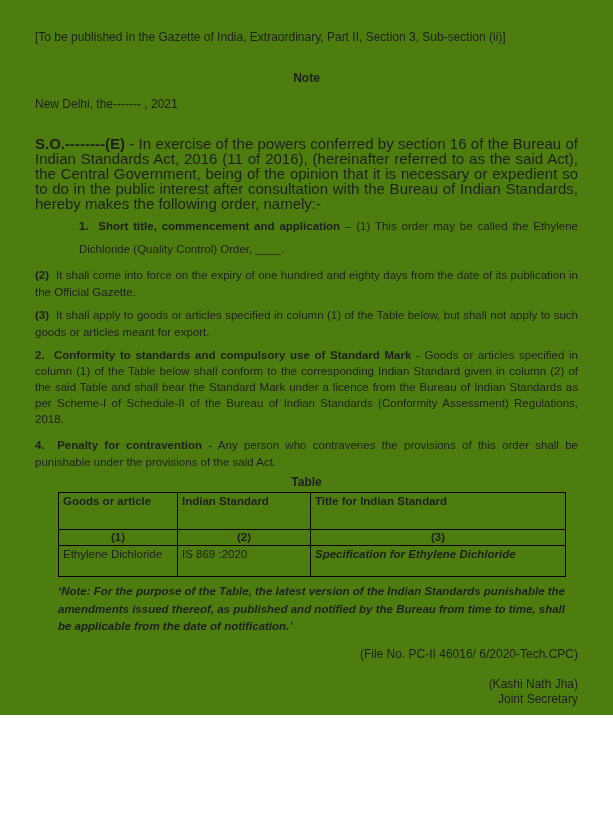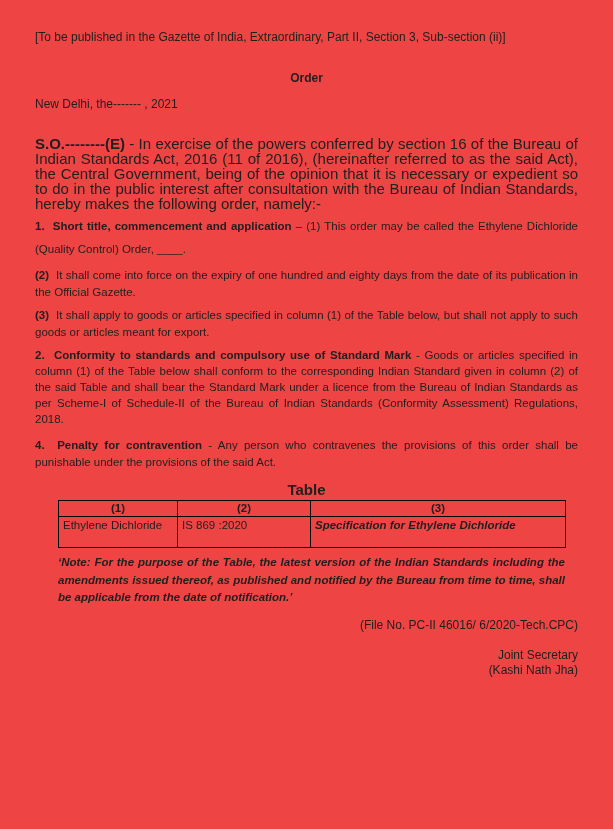--- a/index.html
+++ b/index.html
@@ -1,20 +1,20 @@
 <!DOCTYPE html>
 <html><head>
 <meta charset="utf-8">
 <style>
   html, body { margin: 0; padding: 0; background: #ffffff; }
   .page {
     position: relative;
     width: 613px;
-    height: 829px;
-    background: #ef4444;
+    height: 715px;
+    background: #4d7c0f;
     color: #1f1f1f;
     font-family: "Liberation Sans", sans-serif;
     box-sizing: border-box;
     padding: 30px 35px 0 35px;
     overflow: hidden;
   }
   p { margin: 0; }
   .lead { font-weight: bold; }
 
   .publish-note {
@@ -43,31 +43,31 @@
   .so-para {
     text-align: justify;
     font-size: 15px;
     line-height: 15px;
     margin-top: 25px;
   }
   .clause {
     text-align: justify;
     font-size: 11.5px;
   }
-  .clause-1 { line-height: 23px; margin-top: 4px; }
+  .clause-1 { line-height: 23px; margin-top: 4px; margin-left: 44px; }
   .clause-sub { line-height: 17px; margin-top: 6px; }
   .clause-conformity { line-height: 16px; margin-top: 6px; }
   .clause-cert { line-height: 17px; margin-top: 11px; }
   .clause-penalty { line-height: 17px; margin-top: 10px; }
 
   .table-caption {
     text-align: center;
     font-weight: bold;
-    font-size: 15px;
-    margin-top: 12px;
+    font-size: 12px;
+    margin-top: 4px;
     line-height: 14px;
   }
   table.std-table {
     border-collapse: collapse;
     table-layout: fixed;
     width: 507px;
     margin: 3px 0 0 23px;
   }
   table.std-table th, table.std-table td {
     border: 1.5px solid #000000;
@@ -111,21 +111,21 @@
   }
 </style>
 </head>
 <body>
 
 <div class="page">
 
   <p class="publish-note">[To be published in the Gazette of India, Extraordinary, Part II, Section 3, Sub-section (ii)]</p>
 
 
-  <p class="order-title">Order</p>
+  <p class="order-title">Note</p>
 
   <p class="dateline">New Delhi, the------- , 2021</p>
 
   <p class="so-para"><span class="lead">S.O.--------(E)</span><span> - In exercise of the powers conferred by section 16 of the Bureau of Indian Standards Act, 2016 (11 of 2016), (hereinafter referred to as the said Act), the Central Government, being of the opinion that it is necessary or expedient so to do in the public interest after consultation with the Bureau of Indian Standards, hereby makes the following order, namely:-</span></p>
 
   <p class="clause clause-1"><span class="lead">1.&nbsp; Short title, commencement and application</span><span> – (1) This order may be called the Ethylene Dichloride (Quality Control) Order, ____.</span></p>
 
   <p class="clause clause-sub"><span class="lead">(2)</span><span>&nbsp; It shall come into force on the expiry of one hundred and eighty days from the date of its publication in the Official Gazette.</span></p>
 
   <p class="clause clause-sub"><span class="lead">(3)</span><span>&nbsp; It shall apply to goods or articles specified in column (1) of the Table below, but shall not apply to such goods or articles meant for export.</span></p>
@@ -138,34 +138,39 @@
   <p class="table-caption">Table</p>
 
   <table class="std-table">
     <colgroup>
       <col style="width:119px">
       <col style="width:133px">
       <col style="width:255px">
     </colgroup>
     <tbody>
       <tr>
+        <th class="hdr">Goods or article</th>
+        <th class="hdr">Indian Standard</th>
+        <th class="hdr">Title for Indian Standard</th>
+      </tr>
+      <tr>
         <td class="colnum">(1)</td>
         <td class="colnum">(2)</td>
         <td class="colnum">(3)</td>
       </tr>
       <tr>
         <td class="data">Ethylene Dichloride</td>
         <td class="data">IS 869 :2020</td>
         <td class="data title-cell">Specification for Ethylene Dichloride</td>
       </tr>
     </tbody>
   </table>
 
-  <p class="note">‘Note: For the purpose of the Table, the latest version of the Indian Standards including the amendments issued thereof, as published and notified by the Bureau from time to time, shall be applicable from the date of notification.’</p>
+  <p class="note">‘Note: For the purpose of the Table, the latest version of the Indian Standards punishable the amendments issued thereof, as published and notified by the Bureau from time to time, shall be applicable from the date of notification.’</p>
 
   <p class="file-no">(File No. PC-II 46016/ 6/2020-Tech.CPC)</p>
 
   <div class="signature">
+    <p>(Kashi Nath Jha)</p>
     <p>Joint Secretary</p>
-    <p>(Kashi Nath Jha)</p>
   </div>
 
 </div>
 
 </body></html>

